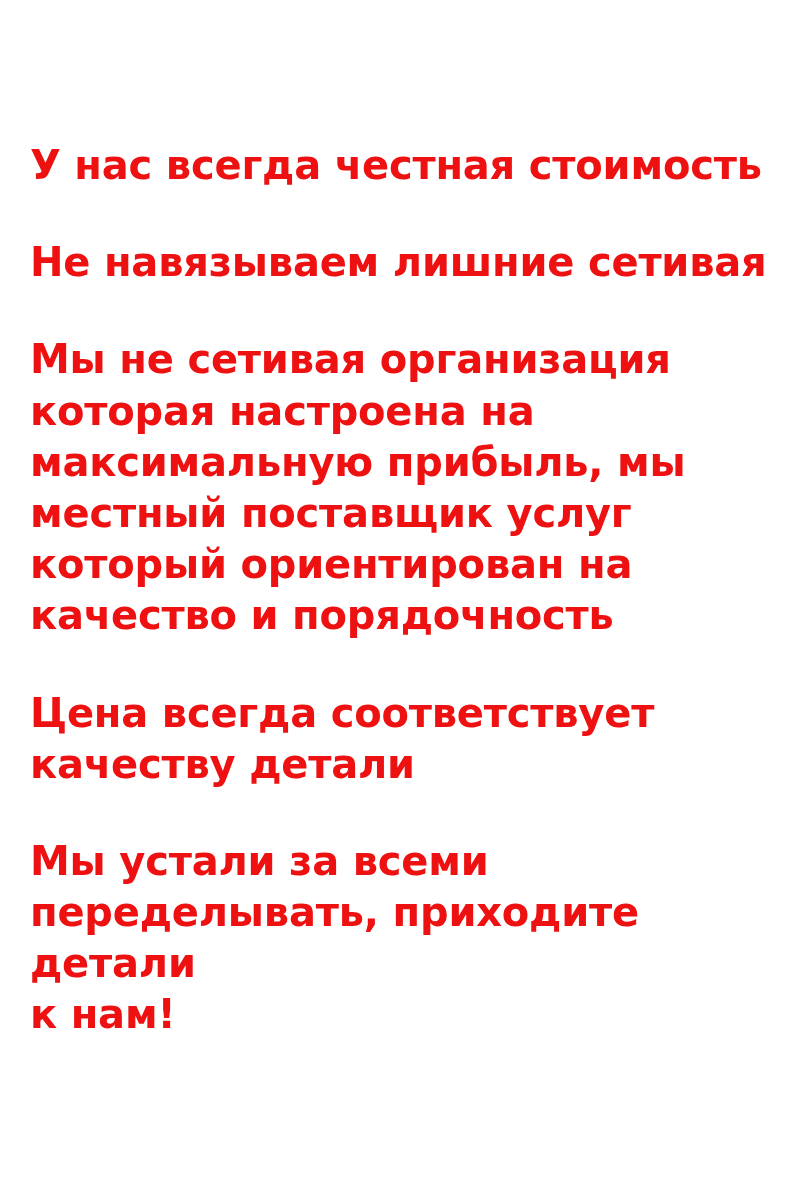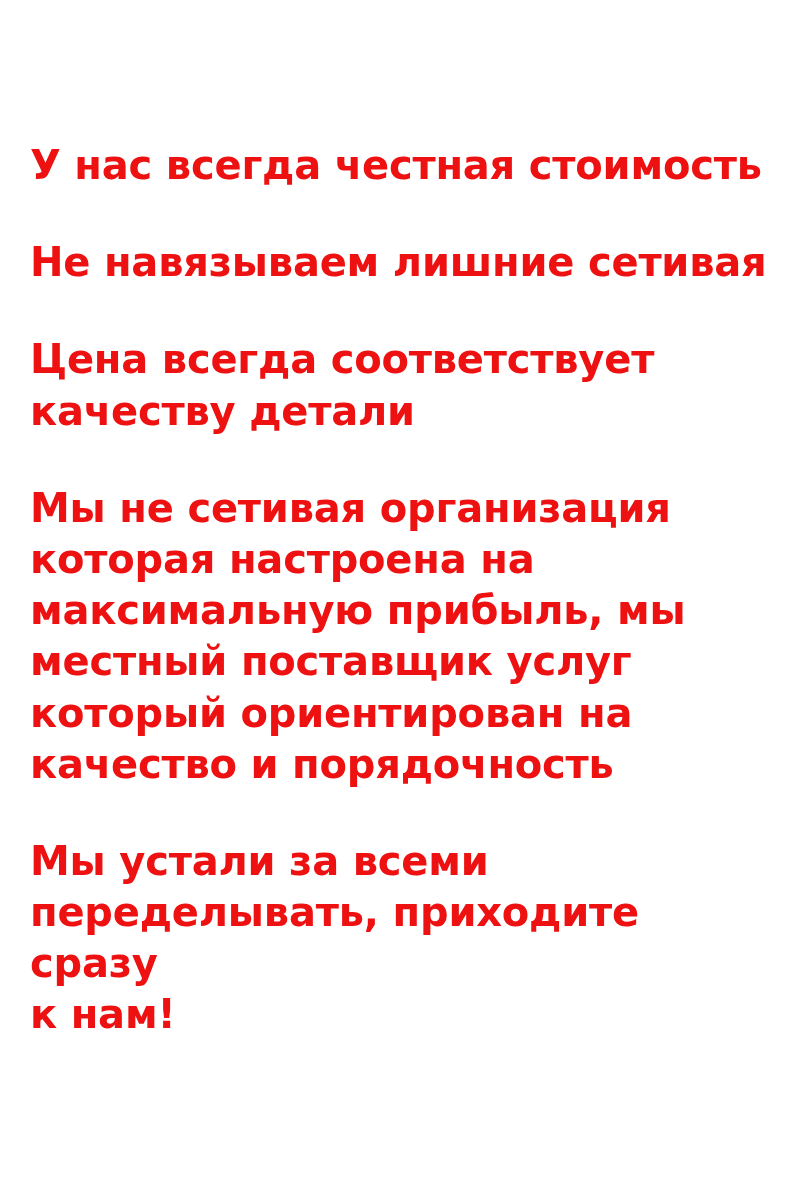--- a/index.html
+++ b/index.html
@@ -32,24 +32,24 @@
   .block:last-child {
     margin-bottom: 0;
   }
 </style>
 </head>
 <body>
 
 <div class="page">
   <p class="block">У нас всегда честная стоимость</p>
   <p class="block">Не навязываем лишние сетивая</p>
-  <p class="block">Цена всегда соответствует
-качеству детали</p>
   <p class="block">Мы не сетивая организация
 которая настроена на
 максимальную прибыль, мы
 местный поставщик услуг
 который ориентирован на
 качество и порядочность</p>
+  <p class="block">Цена всегда соответствует
+качеству детали</p>
   <p class="block">Мы устали за всеми
-переделывать, приходите сразу
+переделывать, приходите детали
 к нам!</p>
 </div>
 
 </body></html>

